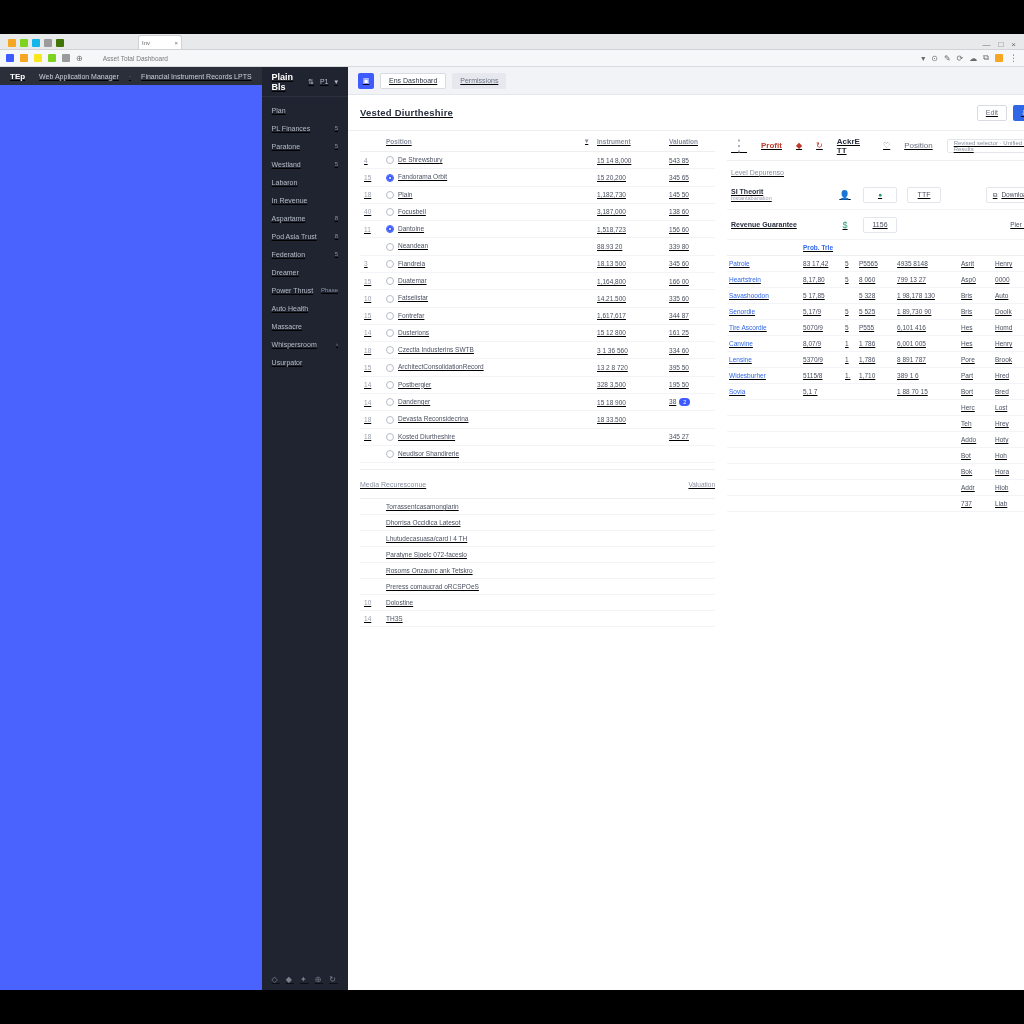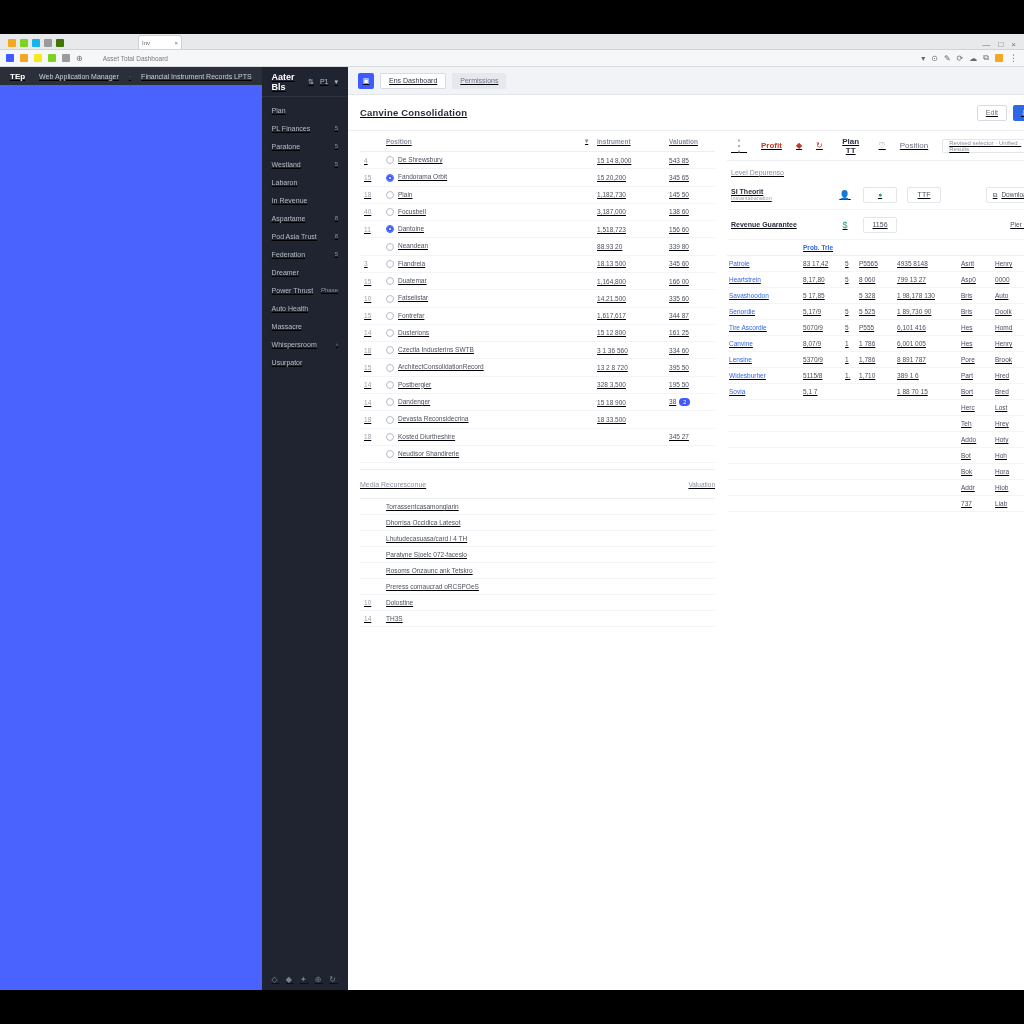--- a/index.html
+++ b/index.html
@@ -65,21 +65,21 @@
   th { font-size:6.5px; font-weight:600; color:#8a90a0; text-align:left; padding:6px 4px; border-bottom:1px solid #eceef2; }
   td { font-size:6.5px; color:#4a5060; padding:4px 4px; border-bottom:1px solid #f3f4f7; white-space:nowrap; overflow:hidden; text-overflow:ellipsis; }
   td.idx { color:#9aa0ae; width:22px; }
   td.num { text-align:left; font-variant-numeric: tabular-nums; }
   .radio { width:8px; height:8px; border:1px solid #b6bbc7; border-radius:50%; display:inline-block; vertical-align:middle; margin-right:4px; }
   .radio.on { border-color:#3d5bff; box-shadow: inset 0 0 0 2px #3d5bff; }
   .pill { display:inline-block; background:#3d5bff; color:#fff; border-radius:6px; font-size:5.5px; padding:1px 4px; margin-left:3px; }
 
   
   .r-tabs { height:30px; display:flex; align-items:center; gap:14px; border-bottom:1px solid #eceef2; padding:0 4px; }
-  .r-tab { font-size:8px; color:#6a7182; display:flex; align-items:center; gap:4px; cursor:pointer;text-align:center; }
+  .r-tab { font-size:8px; color:#6a7182; display:flex; align-items:center; gap:4px; cursor:pointer; }
   .r-tab.red { color:#c0392b; font-weight:600; }
   .r-tab.active { color:#2b3140; font-weight:600; }
   .r-sel { margin-left:auto; font-size:6px; color:#8a90a0; border:1px solid #e3e6eb; border-radius:2px; height:14px; display:flex; align-items:center; padding:0 6px; gap:6px; }
   .r-tab .ico { font-size:8px; }
 
   .r-subhead { font-size:7px; color:#8a90a0; padding:8px 4px 4px; }
 
   .kpi-row { display:flex; align-items:center; gap:10px; padding:4px; border-bottom:1px solid #f3f4f7; height:30px; }
   .kpi-label-block { width:96px; }
   .kpi-label { font-size:7px; color:#2b3140; font-weight:600; }
@@ -147,21 +147,21 @@
         <span class="brand">TEp</span>
         <span>Web Application Manager</span>
         <span class="crumb-sep">·</span>
         <span>Financial Instrument Records LPTS</span>
       </div>
 
       <div class="app-body">
 
         <aside class="sidebar">
           <div class="sb-top">
-            <span class="sb-title">Aater Bls</span>
+            <span class="sb-title">Plain Bls</span>
             <div class="sb-actions">
               <span>⇅</span>
               <span>P1</span>
               <span>▾</span>
             </div>
           </div>
           <div class="sb-items" id="sb-items">
               <div class="sb-item">
                 <span>Plan</span>
                 <span class="sb-badge"></span>
@@ -234,21 +234,21 @@
 
         <main class="main">
 
           <div class="main-top">
             <span class="chip ico">▣</span>
             <span class="chip primary">Ens Dashboard</span>
             <span class="chip ghost">Permissions</span>
           </div>
 
           <div class="page-title-row">
-            <span class="page-title">Canvine Consolidation</span>
+            <span class="page-title">Vested Diurtheshire</span>
             <div class="pt-actions">
               <span class="btn-sm btn-outline">Edit</span>
               <span class="btn-sm btn-blue">
                 <span>⇩</span>
                 <span>Export</span>
               </span>
             </div>
           </div>
 
           <div class="panels">
@@ -450,21 +450,21 @@
             <section class="panel right">
               <div class="r-tabs">
                 <span style="color:#9aa0ae">⋮</span>
                 <span id="rt0" class="r-tab red">Profit</span>
                 <span class="r-tab">
                     <span class="ico" style="color:#c0392b">◆</span>
                   </span>
                 <span class="r-tab">
                     <span class="ico" style="color:#c0392b">↻</span>
                   </span>
-                <span id="rt3" class="r-tab active">Plan TT</span>
+                <span id="rt3" class="r-tab active">AckrE TT</span>
                 <span class="r-tab">
                     <span class="ico">♡</span>
                   </span>
                 <span id="rt5" class="r-tab">Position</span>
                 <div class="r-sel">
                   <span>Revised selector · Unified · Results</span>
                   <span>▾</span>
                 </div>
               </div>
 

